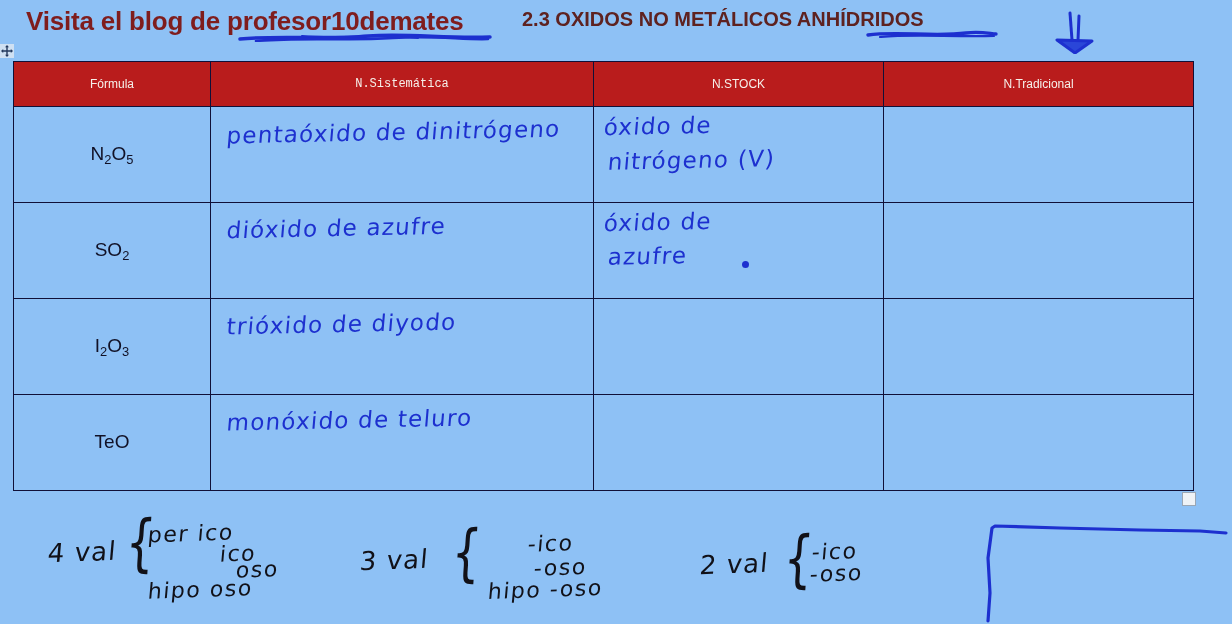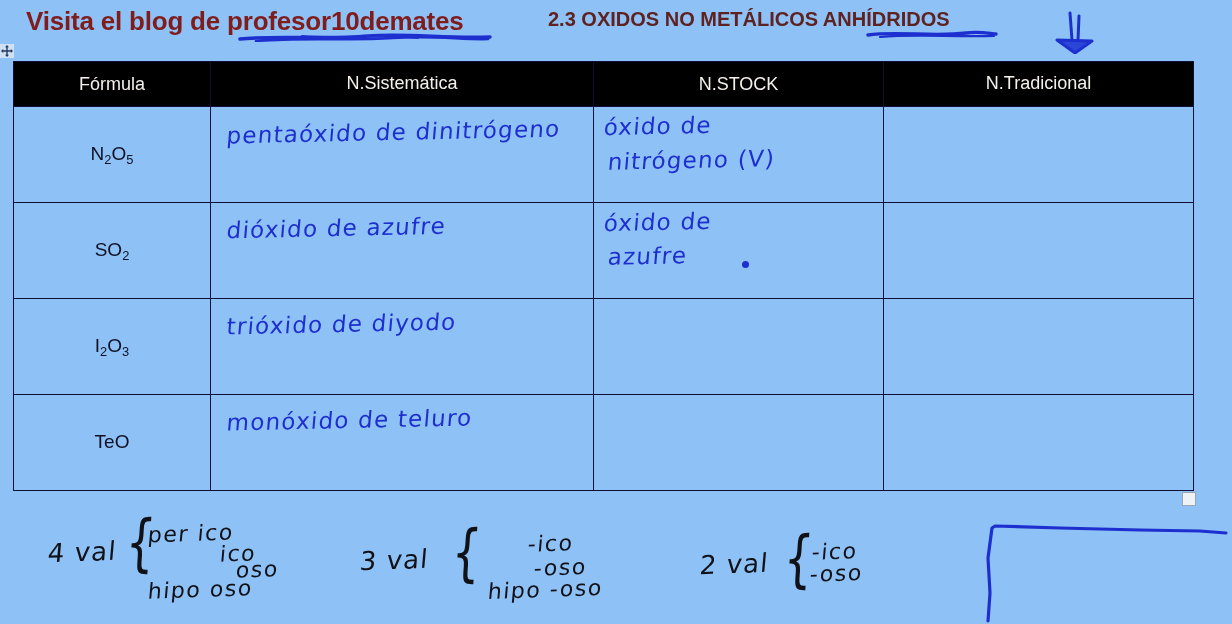--- a/index.html
+++ b/index.html
@@ -28,21 +28,21 @@
     left: 26px;
     top: 6px;
     font-size: 26px;
     font-weight: bold;
     color: #7f1d1d;
     letter-spacing: -0.2px;
     white-space: nowrap;
   }
   #section-title {
     position: absolute;
-    left: 548px;
+    left: 522px;
     top: 8px;
     font-size: 20px;
     font-weight: bold;
     color: #5e2220;
     letter-spacing: 0px;
     white-space: nowrap;
   }
   .ink-underline-1 {
     position: absolute;
     left: 238px;
@@ -83,35 +83,35 @@
     table-layout: fixed;
     z-index: 3;
   }
   #nomenclature-table th,
   #nomenclature-table td {
     border: 1.6px solid #101038;
     padding: 0;
     vertical-align: middle;
   }
   #nomenclature-table thead th {
-    background: #000000;
+    background: #b91c1c;
     color: #f6f0ea;
-    font-size: 18px;
+    font-size: 12px;
     font-weight: normal;
     height: 44px;
     text-align: center;
     position: relative;
   }
   #nomenclature-table tbody td {
     background: #8ec1f5;
     height: 95px;
     position: relative;
   }
   .col-formula  { width: 196px; }
-  .col-sist     { width: 382px; }
+  .col-sist     { width: 382px; font-family: Liberation Mono, monospace; }
   .col-stock    { width: 289px; }
   .col-trad     { width: 309px; }
 
   .formula-cell {
     text-align: center;
     font-size: 19px;
     color: #111126;
     position: relative;
   }
   .formula-text { position: relative; display: inline-block; }

